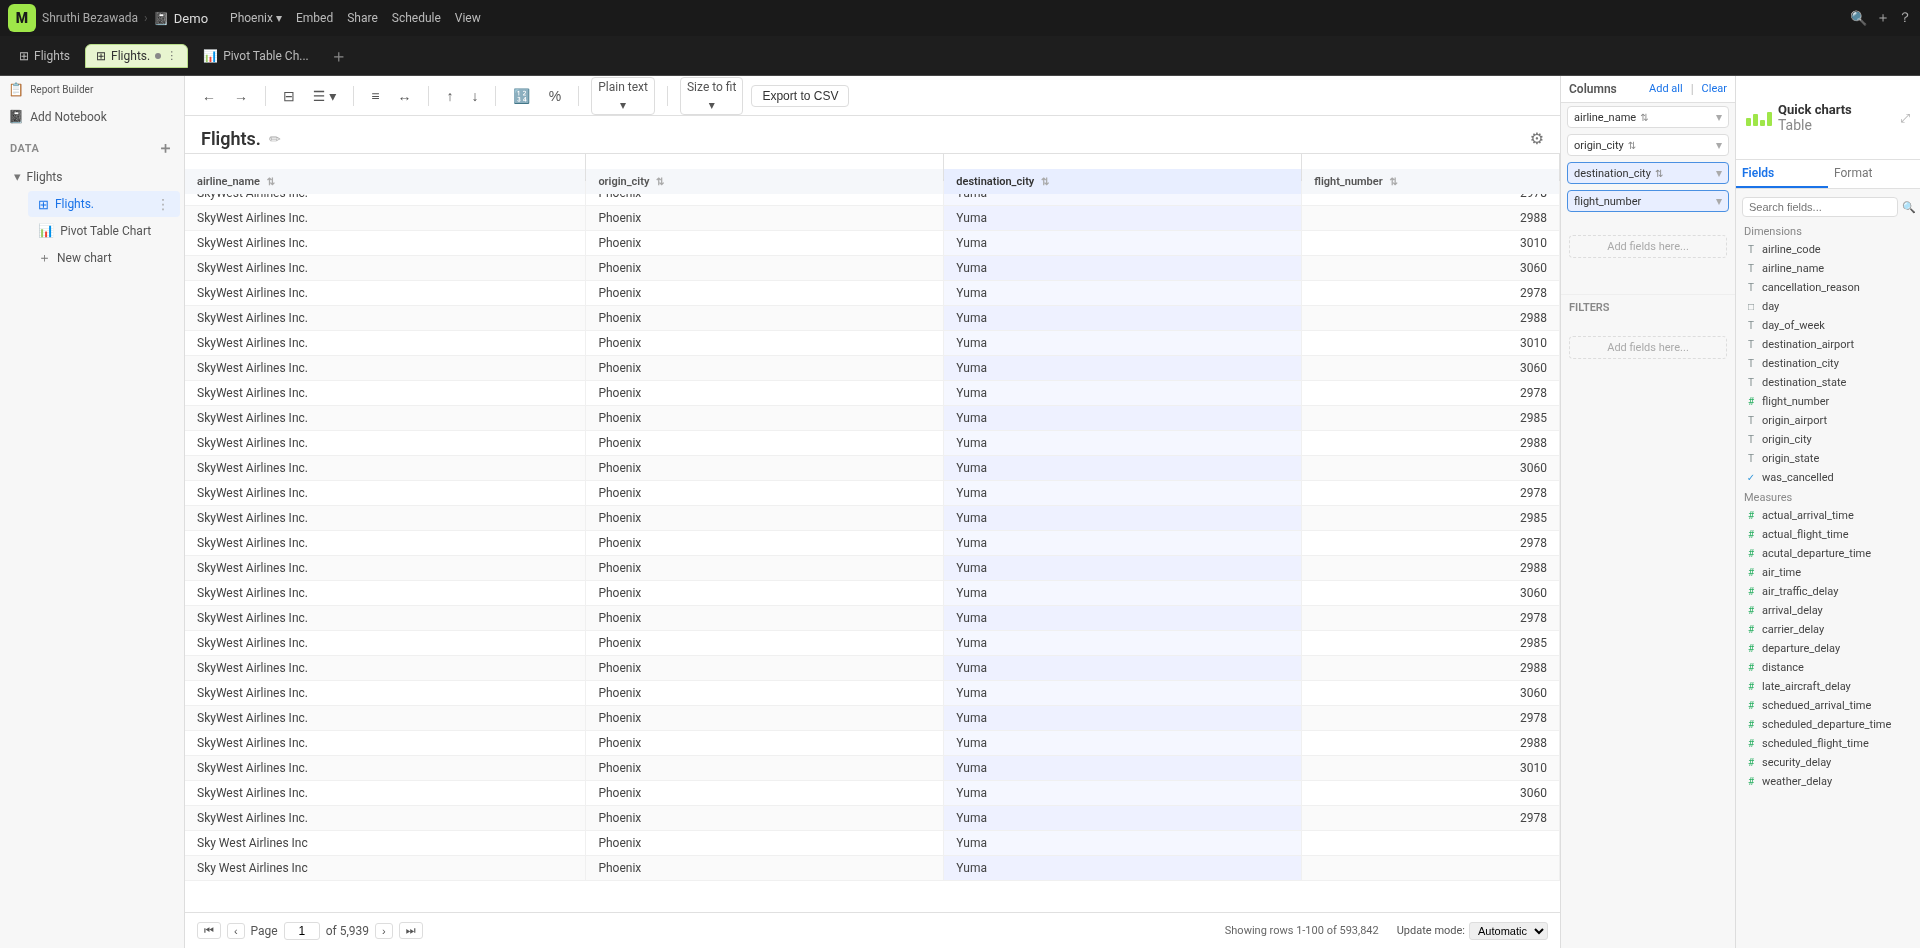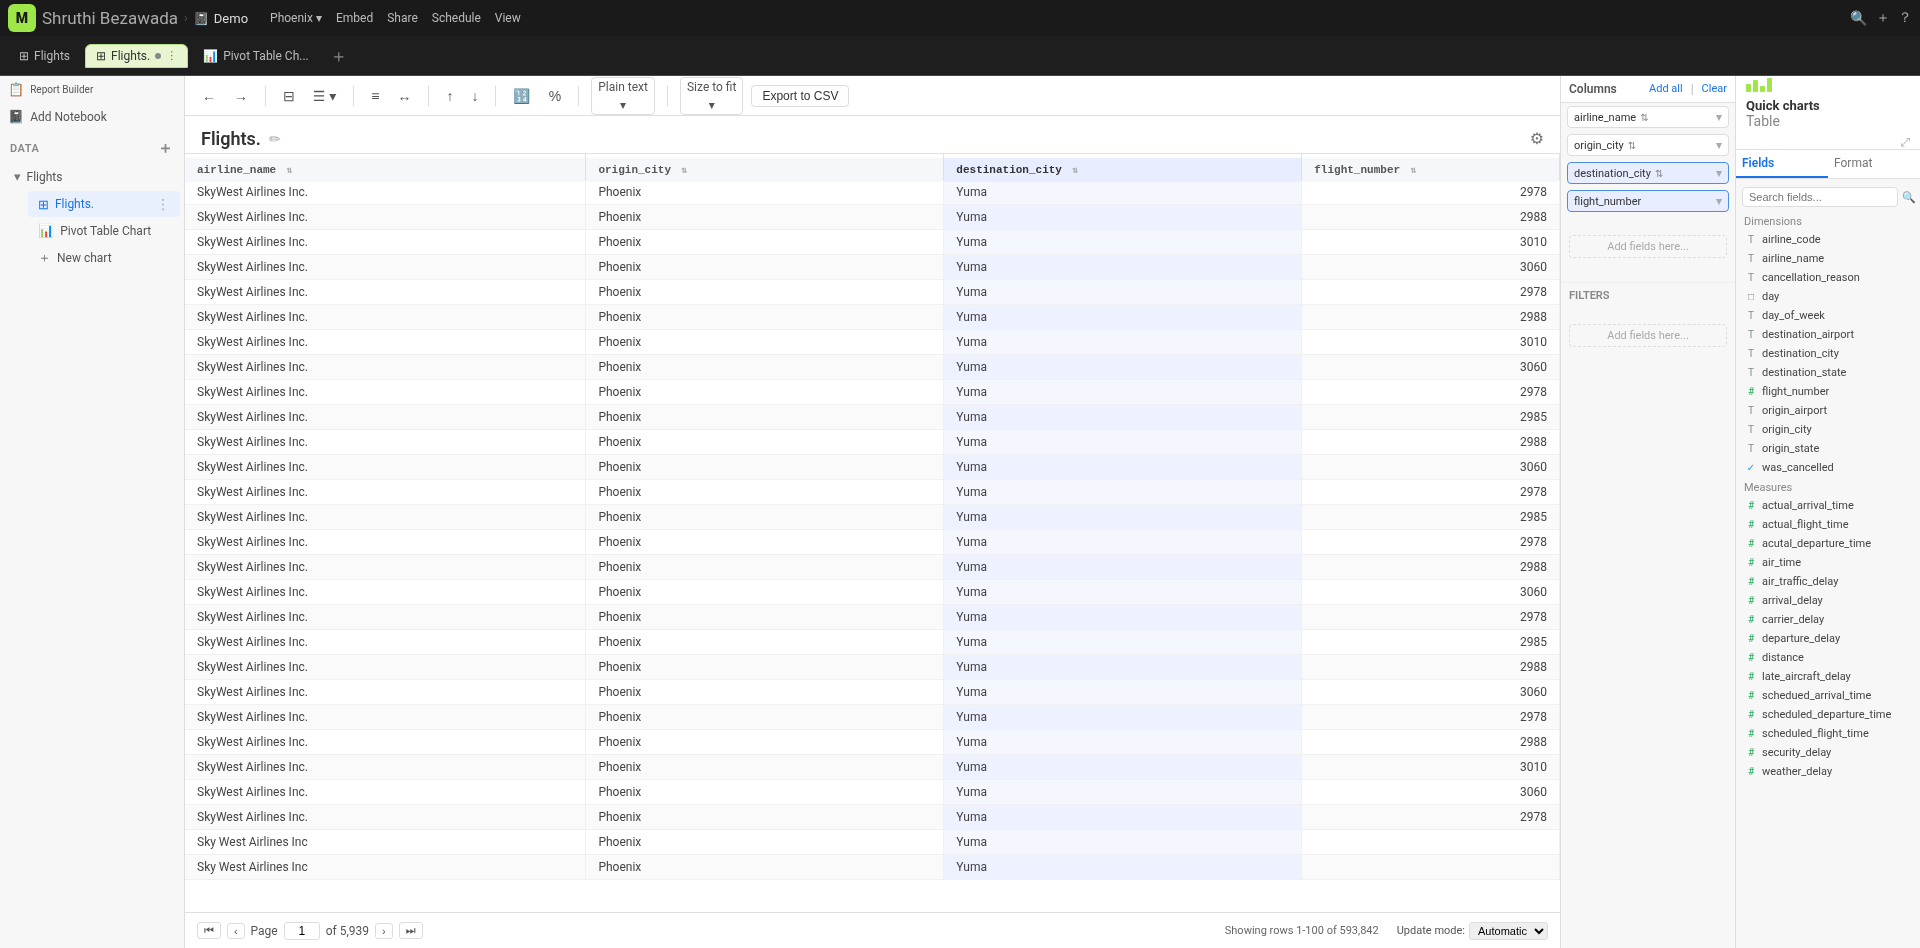--- a/index.html
+++ b/index.html
@@ -2,21 +2,21 @@
 <html><head>
   <meta charset="utf-8">
   <style>
     * { box-sizing: border-box; margin: 0; padding: 0; }
     body { font-family: -apple-system, BlinkMacSystemFont, 'Segoe UI', Roboto, sans-serif; font-size: 12px; background: #f0f0f0; color: #333; overflow: hidden; height: 948px; display: flex; flex-direction: column; }
 
     
     .top-bar { background: #1a1a1a; color: #ccc; height: 36px; display: flex; align-items: center; padding: 0 8px; gap: 12px; flex-shrink: 0; }
     .top-bar-logo { width: 28px; height: 28px; background: #9fe649; border-radius: 6px; display: flex; align-items: center; justify-content: center; color: #1a1a1a; font-weight: 900; font-size: 14px; }
     .top-bar-brand { display: flex; align-items: center; gap: 6px; }
-    .top-bar-user { font-size: 17px; color: #aaa; }
+    .top-bar-user { font-size: 12px; color: #aaa; }
     .top-bar-sep { color: #555; }
     .top-bar-demo { font-size: 13px; color: #ddd; display: flex; align-items: center; gap: 4px; }
     .top-bar-menu { display: flex; gap: 2px; margin-left: 4px; }
     .top-bar-menu span { font-size: 12px; color: #bbb; padding: 2px 6px; cursor: pointer; border-radius: 3px; }
     .top-bar-right { margin-left: auto; display: flex; align-items: center; gap: 8px; }
     .top-bar-icon { font-size: 14px; color: #aaa; cursor: pointer; }
 
     
     .tabs-bar { background: #1e1e1e; height: 40px; display: flex; align-items: center; padding: 0 8px; gap: 4px; flex-shrink: 0; border-bottom: 1px solid #444; }
     .tab { display: flex; align-items: center; gap: 5px; padding: 4px 10px; border-radius: 6px 6px 0 0; font-size: 12px; cursor: pointer; color: #bbb; background: transparent; border: 1px solid transparent; }
@@ -50,21 +50,21 @@
     .content-area { flex: 1; display: flex; flex-direction: column; overflow: hidden; background: #fff; }
     .chart-header { padding: 12px 16px 4px; display: flex; align-items: center; gap: 8px; }
     .chart-title { font-size: 18px; font-weight: 600; color: #333; }
     .chart-edit-icon { color: #aaa; cursor: pointer; font-size: 14px; }
     .chart-settings-icon { margin-left: auto; color: #777; cursor: pointer; font-size: 16px; }
     .chart-desc { padding: 2px 16px 8px; font-size: 12px; color: #aaa; }
 
     
     .table-container { flex: 1; overflow: auto; border-top: 1px solid #e0e0e0; }
     table { width: 100%; border-collapse: collapse; font-size: 12px; }
-    thead tr { background: #f5f7fa; position: sticky; top: 4px; z-index: 2; font-family: Liberation Mono, monospace; }
+    thead tr { background: #f5f7fa; position: sticky; top: 15px; z-index: 2; }
     th { padding: 6px 12px; text-align: left; border-bottom: 2px solid #ddd; border-right: 1px solid #e0e0e0; font-weight: 600; font-size: 11px; color: #555; white-space: nowrap; }
     th.highlighted { background: #e8eeff; color: #333; }
     th .sort-icons { margin-left: 4px; color: #aaa; font-size: 10px; }
     td { padding: 5px 12px; border-bottom: 1px solid #f0f0f0; border-right: 1px solid #f0f0f0; color: #444; white-space: nowrap; }
     tr:nth-child(even) td { background: #fafafa; }
     td.number { text-align: right; }
     .col-airline { width: 280px; }
     .col-origin { width: 250px; }
     .col-dest { width: 250px; }
     .col-flight { width: 180px; }
@@ -73,21 +73,21 @@
     .pagination { background: #fff; border-top: 1px solid #e0e0e0; height: 36px; display: flex; align-items: center; padding: 0 12px; gap: 6px; flex-shrink: 0; font-size: 12px; color: #555; }
     .pagination-btn { background: none; border: 1px solid #ddd; border-radius: 3px; padding: 1px 6px; cursor: pointer; font-size: 11px; color: #555; }
     .pagination-btn:disabled { color: #bbb; cursor: default; }
     .page-input { border: 1px solid #ddd; border-radius: 3px; padding: 1px 4px; width: 36px; text-align: center; font-size: 12px; }
     .page-info { margin-left: auto; font-size: 11px; color: #666; }
     .update-mode { margin-left: 12px; font-size: 11px; color: #555; display: flex; align-items: center; gap: 4px; }
     .update-mode select { font-size: 11px; border: 1px solid #ddd; border-radius: 3px; padding: 1px 4px; }
 
     
     .right-panel { width: 185px; background: #f7f7f7; border-left: 1px solid #ddd; display: flex; flex-direction: column; flex-shrink: 0; }
-    .right-panel-header { background: #fff; border-bottom: 1px solid #e0e0e0; padding: 0 10px; display: flex; gap: 6px; flex-direction: column; }
+    .right-panel-header { background: #fff; border-bottom: 1px solid #e0e0e0; padding: 26px 10px; display: flex; align-items: center; gap: 6px; }
     .qc-bars { display: flex; align-items: flex-end; gap: 2px; height: 16px; }
     .qc-bar { width: 5px; background: #9fe649; border-radius: 1px; }
     .right-panel-title { font-size: 13px; font-weight: 700; color: #333; }
     .right-panel-subtitle { font-size: 14px; color: #888; }
 
     
     .rp-tabs { display: flex; border-bottom: 1px solid #e0e0e0; background: #fff; }
     .rp-tab { flex: 1; text-align: left; padding: 6px; font-size: 12px; cursor: pointer; color: #777; border-bottom: 2px solid transparent; }
     .rp-tab.active { color: #1a73e8; border-bottom-color: #1a73e8; font-weight: 600; }
 
@@ -95,21 +95,21 @@
     .columns-panel { width: 175px; background: #f7f7f7; border-left: 1px solid #ddd; display: flex; flex-direction: column; flex-shrink: 0; overflow-y: auto; }
     .cp-header { background: #fff; border-bottom: 1px solid #e0e0e0; padding: 6px 8px; display: flex; align-items: center; justify-content: space-between; }
     .cp-title { font-size: 12px; font-weight: 600; color: #555; }
     .cp-actions { display: flex; gap: 8px; }
     .cp-action { font-size: 11px; color: #1a73e8; cursor: pointer; }
     .column-chip { background: #fff; border: 1px solid #ddd; border-radius: 4px; padding: 3px 6px; margin: 3px 6px; font-size: 11px; color: #333; display: flex; align-items: center; gap: 4px; cursor: pointer; }
     .column-chip.active-col { background: #e8eeff; border-color: #4a90e2; }
     .column-chip .chip-sort { color: #888; font-size: 10px; }
     .column-chip .chip-remove { margin-left: auto; color: #aaa; font-size: 12px; cursor: pointer; }
     .add-fields-placeholder { margin: 20px 8px; padding: 4px 6px; font-size: 11px; color: #aaa; border: 1px dashed #ddd; border-radius: 4px; text-align: center; }
-    .cp-section { padding: 6px 8px 2px; font-size: 11px; color: #888; font-weight: 600; border-top: 1px solid #eee; margin-top: 4px; }
+    .cp-section { padding: 6px 8px 2px; font-size: 11px; color: #888; font-weight: 600; border-top: 1px solid #eee; margin-top: 16px; }
 
     
     .fields-panel { flex: 1; overflow-y: auto; padding: 4px 0; }
     .fields-search { padding: 4px 6px; display: flex; align-items: center; gap: 4px; }
     .fields-search input { flex: 1; border: 1px solid #ddd; border-radius: 4px; padding: 3px 6px; font-size: 11px; outline: none; }
     .fields-section-title { padding: 4px 8px 2px; font-size: 11px; color: #888; font-weight: 400; }
     .field-item { display: flex; align-items: center; gap: 4px; padding: 3px 8px; font-size: 11px; color: #444; cursor: pointer; }
     .field-icon { font-size: 10px; color: #888; width: 14px; text-align: center; }
     .field-icon.measure { color: #27ae60; }
     .field-icon.dimension { color: #7f8c8d; }

